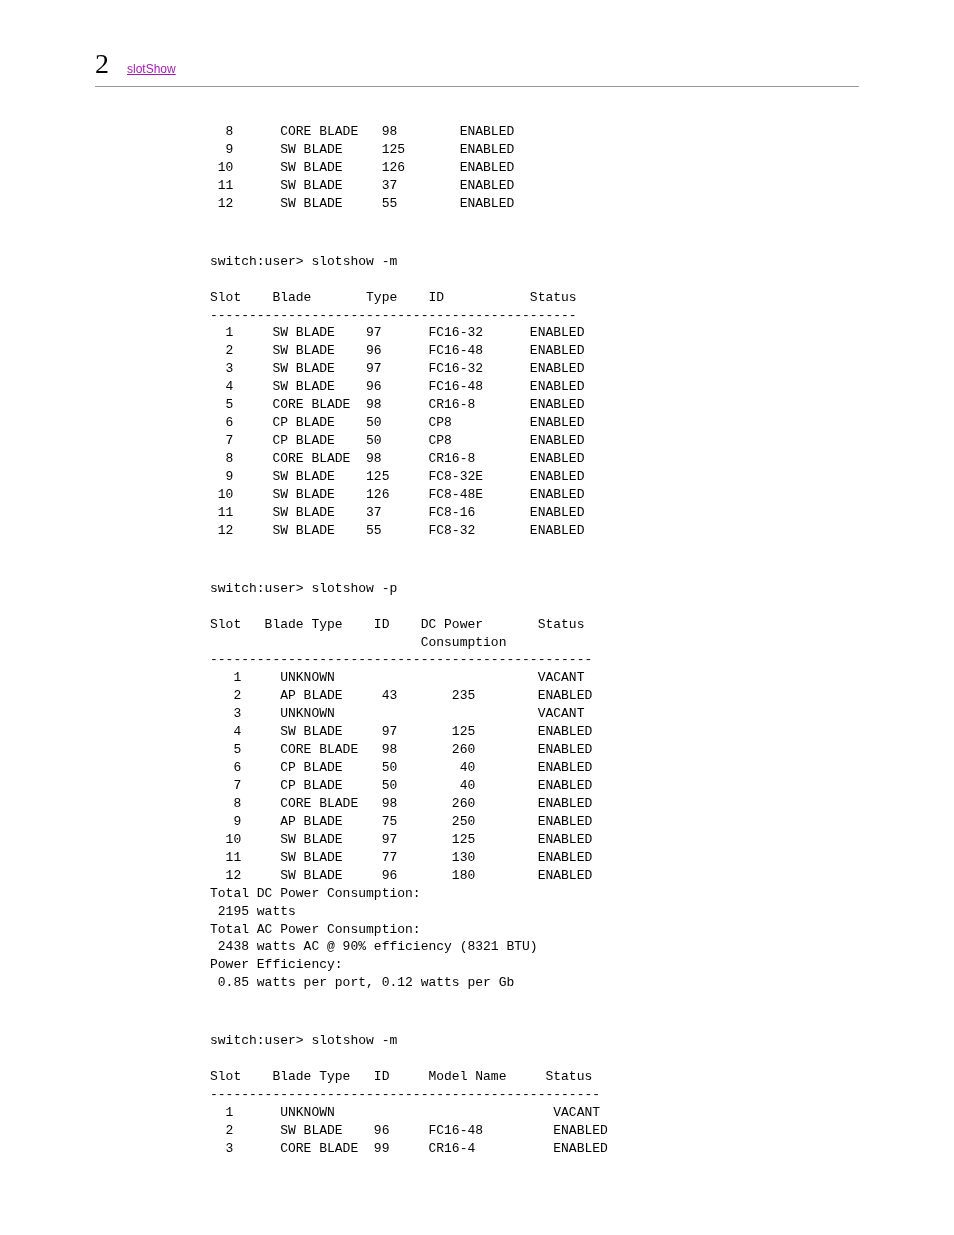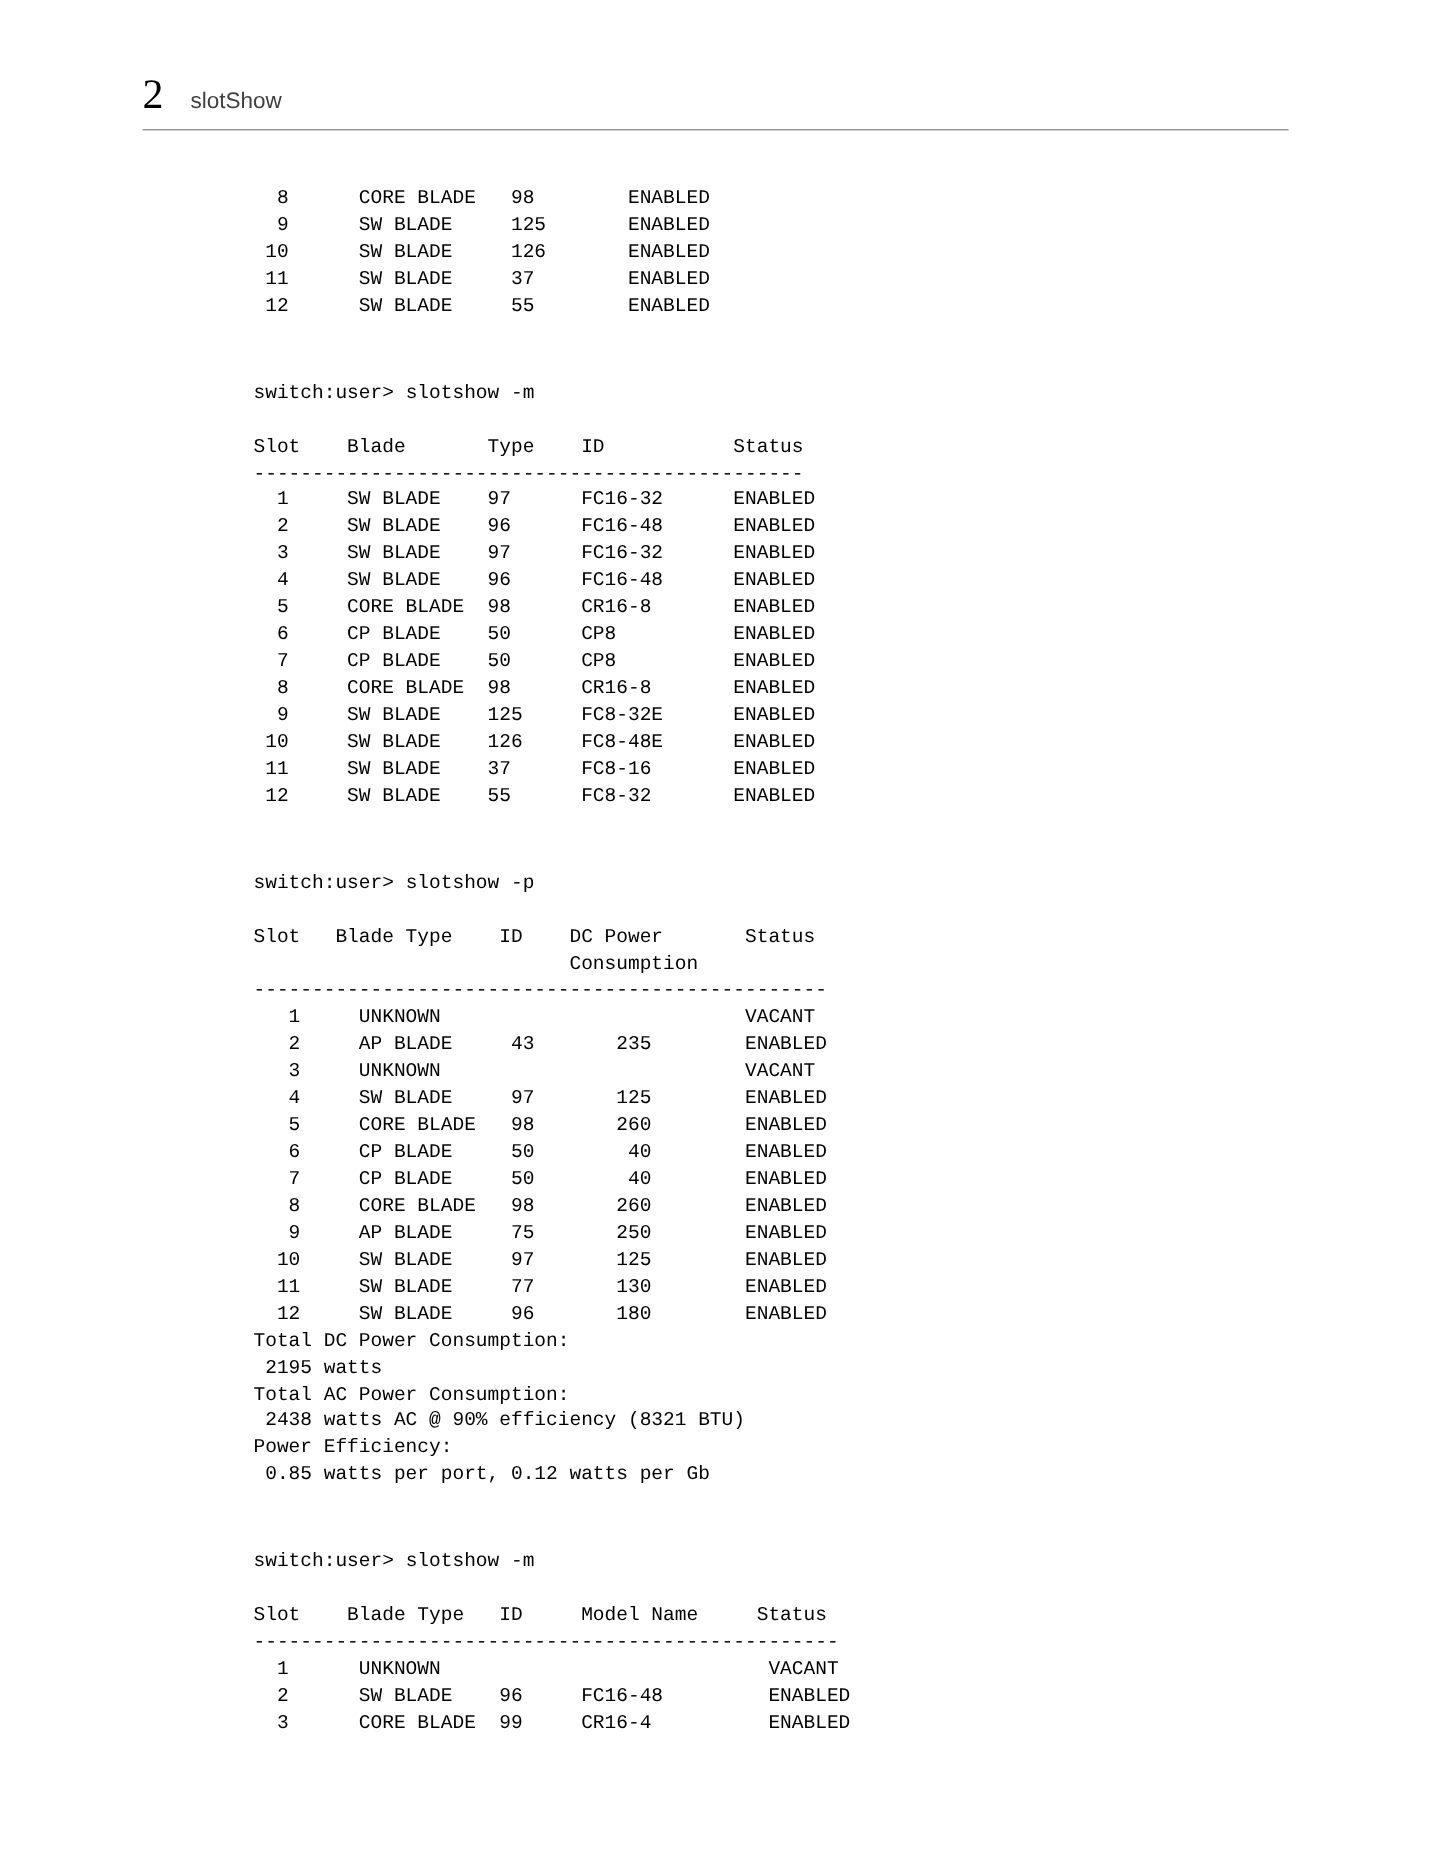--- a/index.html
+++ b/index.html
@@ -27,26 +27,27 @@
   }
   .chapter-number {
     font-family: Georgia, "Times New Roman", serif;
     font-size: 28px;
     font-weight: normal;
     color: #000;
     line-height: 1;
   }
   .chapter-title {
     font-family: Arial, Helvetica, sans-serif;
-    font-size: 15px;
-    color: #404040;
+    font-size: 12px;
+    color: #a21caf;
+    text-decoration: underline;
   }
   .code-block {
     white-space: pre;
-    margin-left: 74px;
+    margin-left: 115px;
     line-height: 1.38;
     margin-bottom: 40px;
   }
   .prompt { }
   .cmd { font-weight: normal; }
 </style>
 </head>
 <body>
 
 <div class="page">

